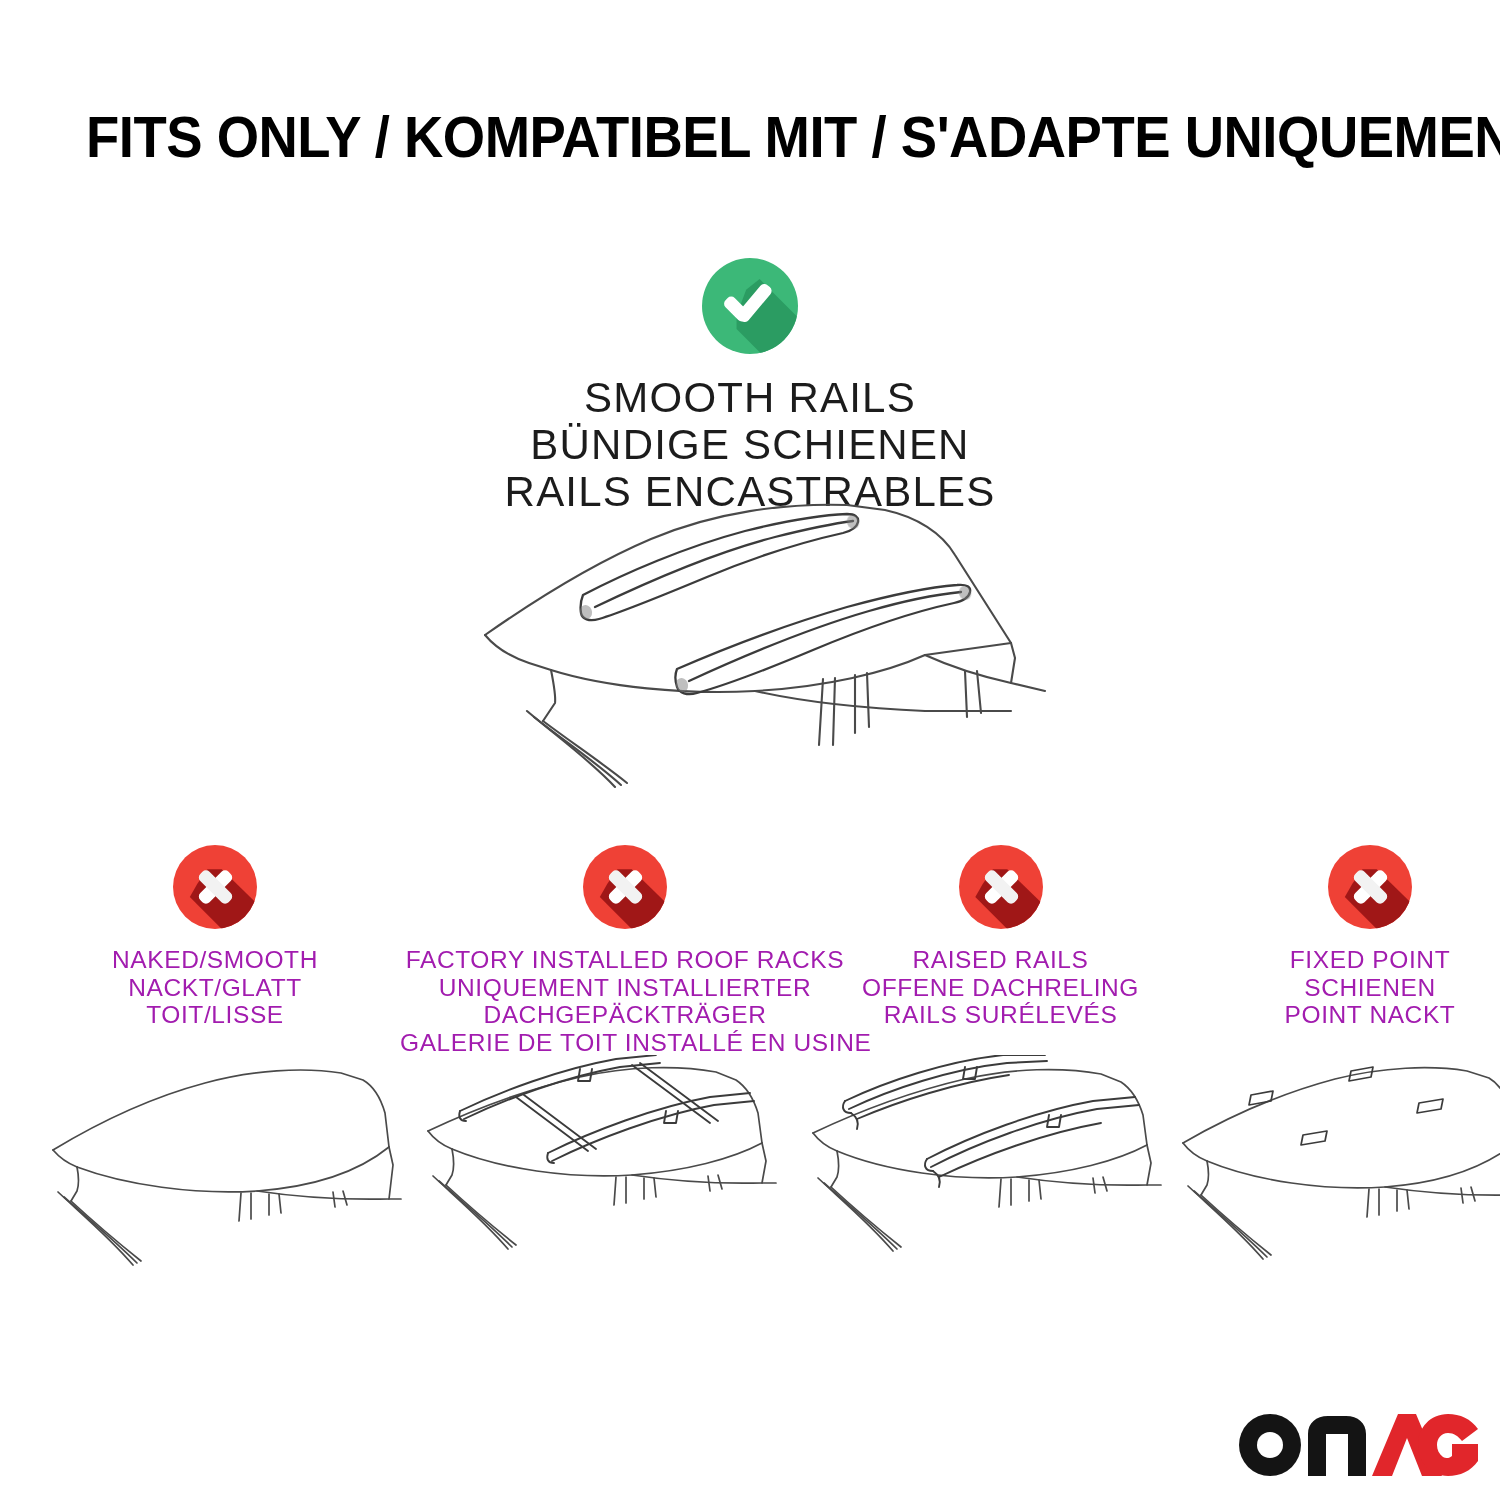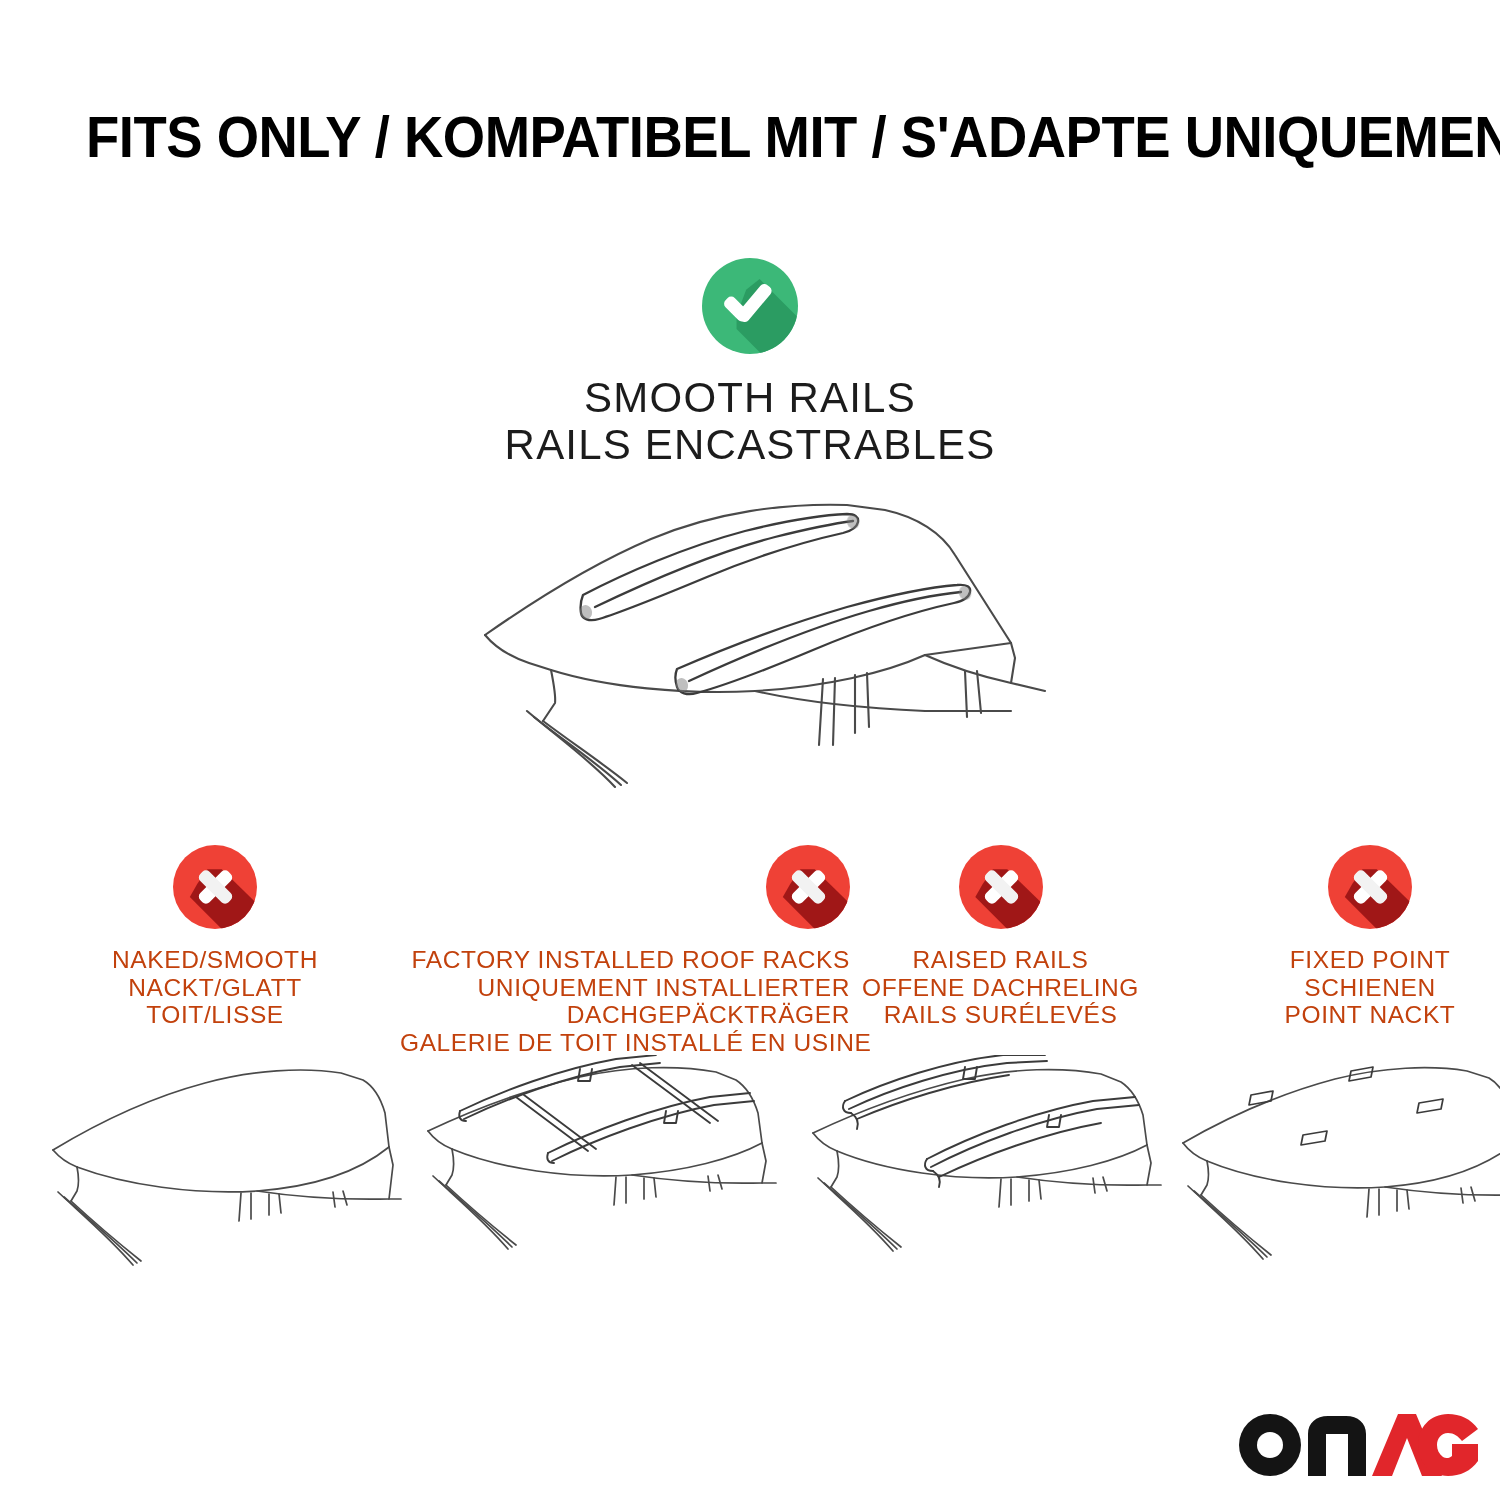--- a/index.html
+++ b/index.html
@@ -116,21 +116,21 @@
     top: 845px;
     width: 1500px;
     height: 220px;
   }
   .bad-col {
     position: absolute;
     top: 0;
     text-align: center;
   }
   .bad-col.c0 { left: 55px;   width: 320px; }
-  .bad-col.c1 { left: 400px;  width: 450px; text-align: right; }
+  .bad-col.c1 { left: 400px;  width: 450px; }
   .bad-col.c2 { left: 838px;  width: 325px; }
   .bad-col.c3 { left: 1220px; width: 300px; }
 
   .icon-circle.bad {
     width: 84px;
     height: 84px;
     background: #ef4136;
   }
   .icon-circle.bad .shadow {
     position: absolute;
@@ -155,21 +155,21 @@
     border-radius: 5px;
   }
   .icon-circle.bad .xmark span.a { transform: rotate(45deg); }
   .icon-circle.bad .xmark span.b { transform: rotate(-45deg); background: #f2f2f2; }
 
   .bad-text {
     margin-top: 13px;
     font-size: 24.5px;
     line-height: 27.5px;
     letter-spacing: 0.6px;
-    color: #c2410c;
+    color: #a21caf;
   }
   .bad-text div { white-space: nowrap; }
 
   
   .bot-illu {
     position: absolute;
     top: 1055px;
     width: 360px;
     height: 240px;
   }
@@ -199,20 +199,21 @@
     <div class="icon-circle good">
       <div class="shadow"></div>
       <div class="check">
         <div class="arm-l"></div>
         <div class="arm-r"></div>
       </div>
     </div>
 
     <div class="good-text">
       <div>SMOOTH RAILS</div>
+      <div>BÜNDIGE SCHIENEN</div>
       <div>RAILS ENCASTRABLES</div>
     </div>
   </div>
 
   <svg class="hero-illu" viewBox="0 0 600 300">
     <g fill="none" stroke="#4a4a4a" stroke-width="2.1" stroke-linecap="round" stroke-linejoin="round">
 
       <path d="M30 140 C70 112 130 72 196 44 C260 17 330 8 392 10 L430 15 C462 22 487 38 500 60 L556 148"></path>
       <path d="M30 140 C40 152 56 162 74 168 L96 175"></path>
       <path d="M96 175 C150 192 230 200 300 196 C370 192 430 178 470 160 L556 148"></path>

